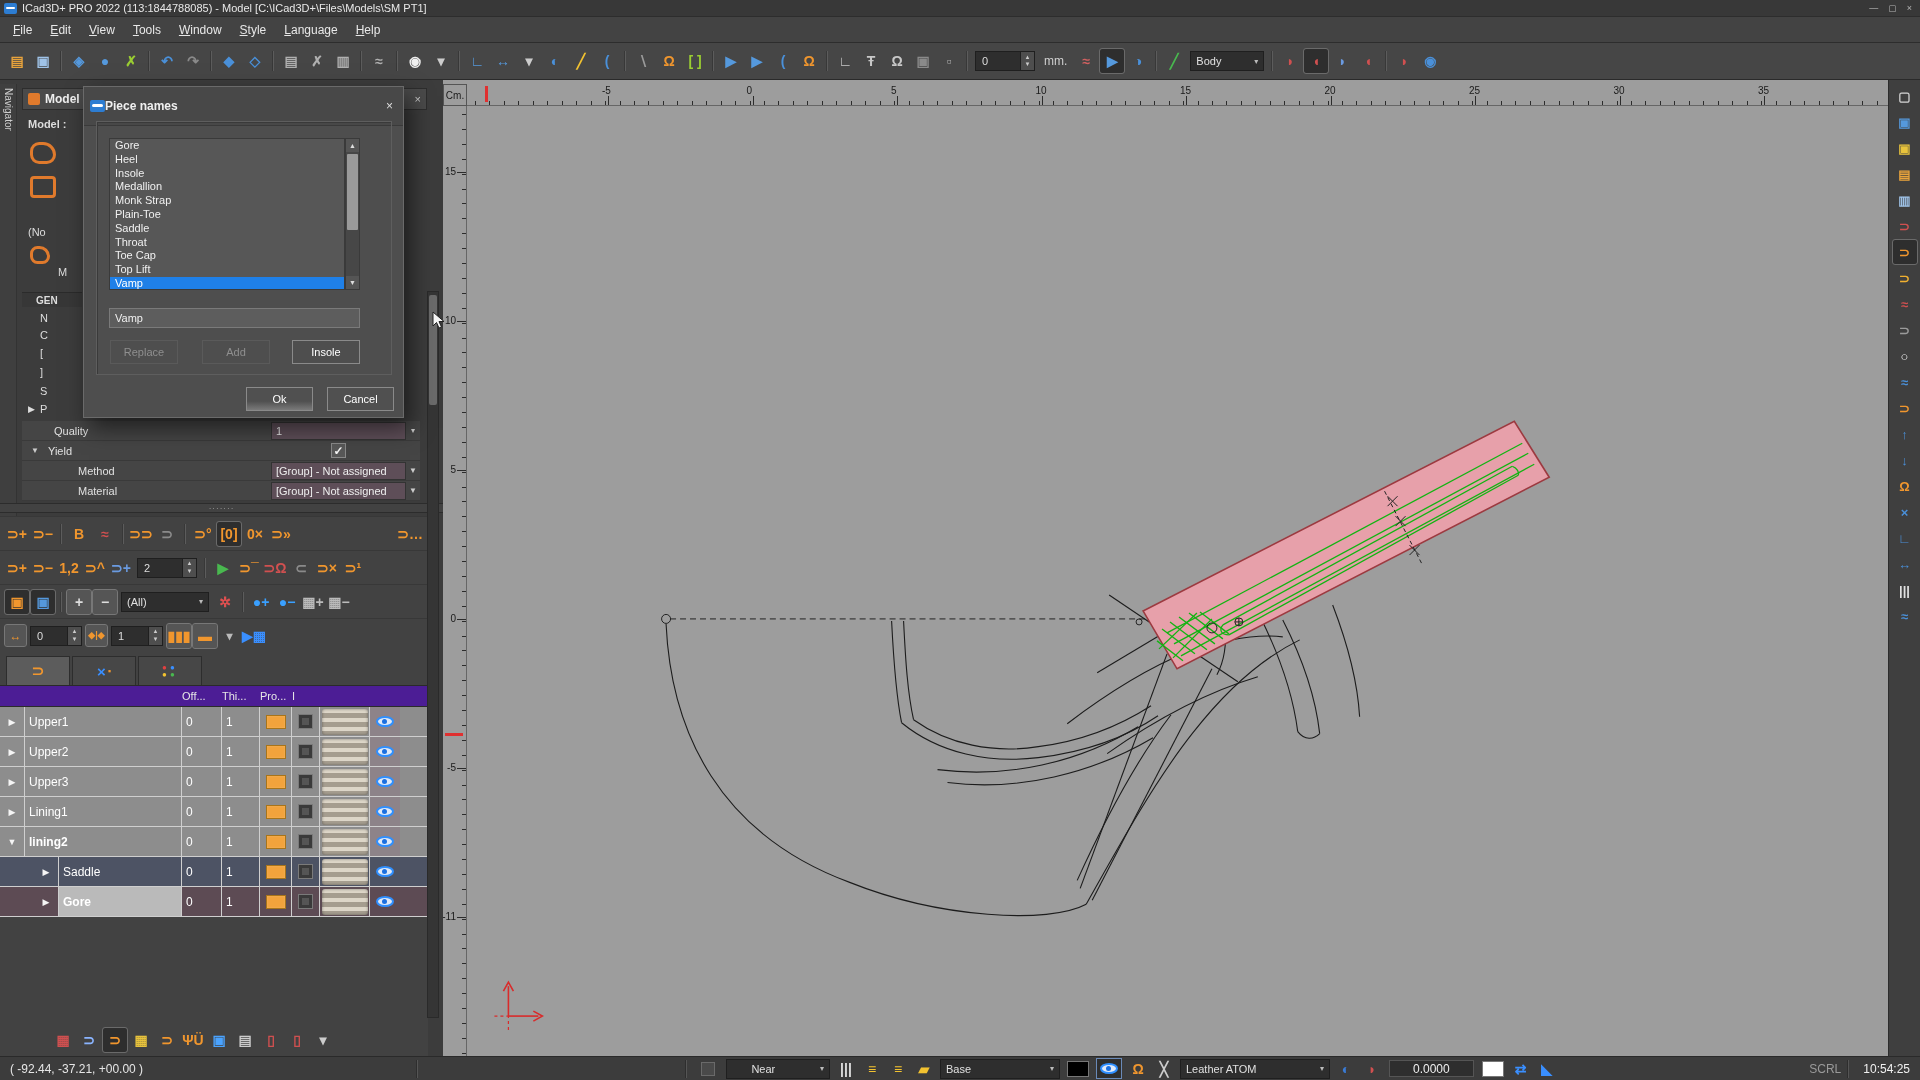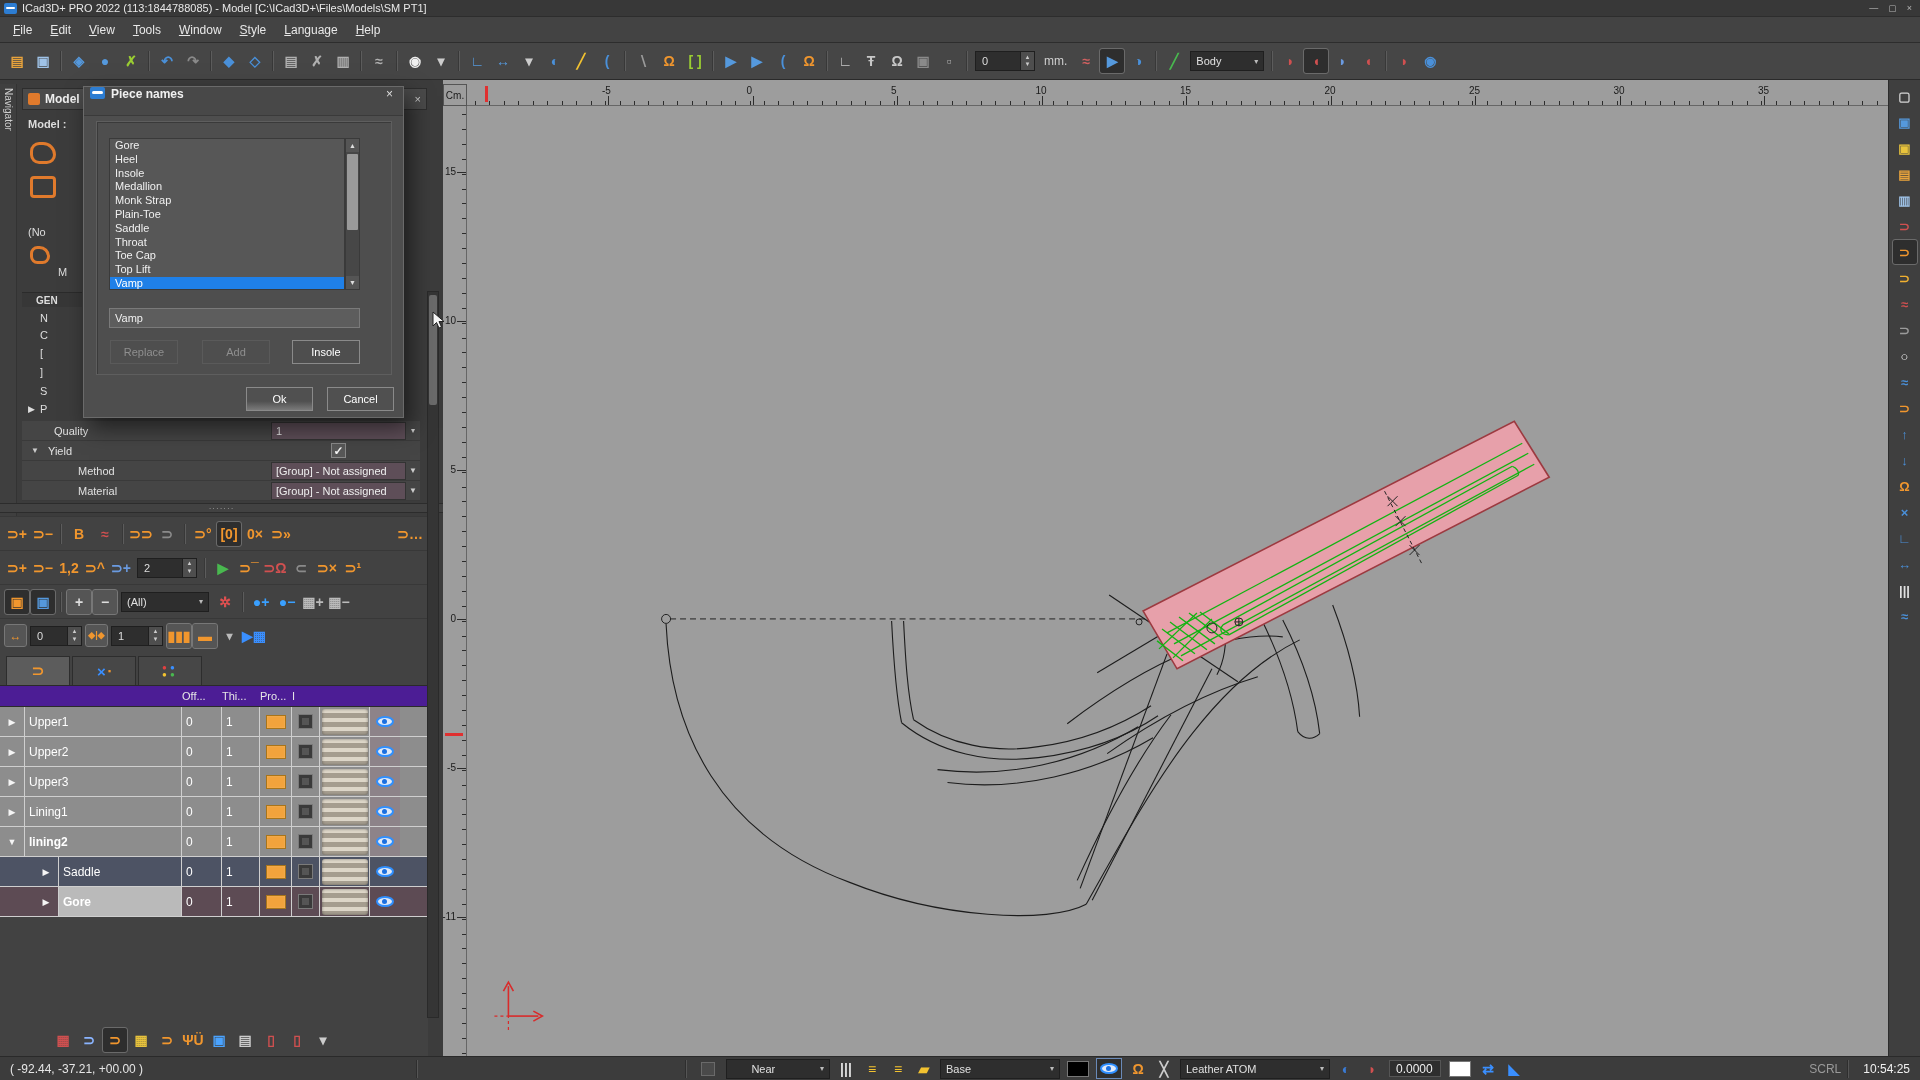--- a/index.html
+++ b/index.html
@@ -116,27 +116,27 @@
   .right-toolbar { position:absolute; right:0; top:80px; width:32px; bottom:24px; background:#3f3f3f; border-left:1px solid #2c2c2c; display:flex; flex-direction:column; align-items:center; padding-top:3px; }
   .right-toolbar .ticon { min-width:24px; height:24px; margin:1px 0; font-size:13px; }
 
   
   .statusbar { position:absolute; left:0; bottom:0; right:0; height:24px; background:#3c3c3c; border-top:1px solid #2a2a2a; display:flex; align-items:center; font-size:12px; }
   .statusbar .coords { padding:0 10px; color:#e6e6e6; width:410px; }
   .ssep { width:2px; height:18px; background:#2e2e2e; border-right:1px solid #555; margin:0 6px; }
   .s-chk { width:14px; height:14px; background:#4a4a4a; border:1px solid #6a6a6a; margin:0 8px; }
   .s-swatch { width:22px; height:16px; border:1px solid #777; margin:0 4px; }
   .s-eyebtn { display:flex; align-items:center; justify-content:center; width:24px; height:19px; background:#2e2e2e; outline:1px solid #6a8ab8; margin:0 4px; }
-  .s-field { height:17px; background:#2e2e2e; border:1px solid #555; color:#eee; display:flex; align-items:center; padding:0 6px; min-width:52px; margin:0 4px; }
+  .s-field { height:17px; background:#2e2e2e; border:1px solid #555; color:#eee; display:flex; align-items:center; padding:0 23px; min-width:52px; margin:0 4px; }
   .statusbar .scrl { color:#9a9a9a; margin-left:auto; }
   .statusbar .clock { color:#f0f0f0; padding:0 10px 0 8px; }
 
   
   .dialog { position:absolute; left:83px; top:86px; width:321px; height:332px; background:#4e4e4e; border:1px solid #6a6a6a; box-shadow:6px 10px 22px rgba(0,0,0,.55); z-index:10; }
-  .dlg-title { height:29px; background:#484848; border-bottom:1px solid #3a3a3a; display:flex; align-items:flex-start; gap:6px; padding:0 6px; }
+  .dlg-title { height:39px; background:#484848; border-bottom:1px solid #3a3a3a; display:flex; align-items:center; padding:0 6px; }
   .dlg-title .dicon { width:15px; height:12px; background:#2d7dd2; border-radius:2px; position:relative; }
   .dlg-title .dicon::after { content:""; position:absolute; left:2px; right:2px; top:4px; height:3px; background:#fff; border-radius:2px; }
   .dlg-title .dtext { font-size:12px; font-weight:bold; color:#f0f0f0; }
   .dlg-title .x { margin-left:auto; color:#ddd; font-size:12px; padding:0 4px; }
   .dlg-group { position:absolute; left:12px; top:34px; width:296px; height:254px; border:1px solid #5e5e5e; box-shadow:inset 1px 1px 0 #3a3a3a; }
   .dlg-list { position:absolute; left:12px; top:16px; width:236px; height:152px; background:#575757; border:1px solid #3a3a3a; overflow:hidden; }
   .dlg-item { height:13.8px; line-height:13.5px; padding-left:5px; font-size:11px; color:#f0f0f0; white-space:nowrap; }
   .dlg-item.sel { background:#1f80e8; color:#fff; }
   .dlg-sb { position:absolute; left:248px; top:16px; width:15px; height:152px; background:#474747; border:1px solid #3a3a3a; }
   .dlg-sb .sb-up, .dlg-sb .sb-dn { position:absolute; left:0; right:0; height:13px; display:flex; align-items:center; justify-content:center; font-size:7px; color:#ddd; background:#555; }

